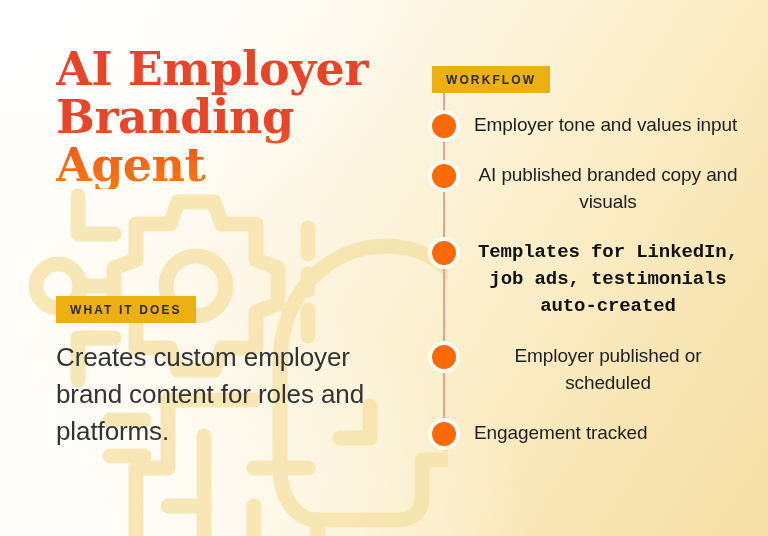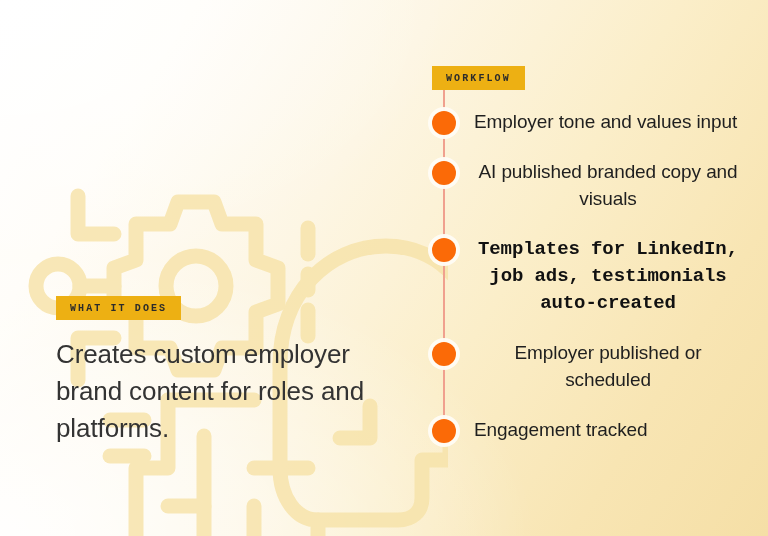--- a/index.html
+++ b/index.html
@@ -68,23 +68,23 @@
     -webkit-background-clip: text;
     background-clip: text;
     color: transparent;
     -webkit-text-fill-color: transparent;
   }
 
   .badge {
     display: inline-block;
     background: #edb013;
     color: #2b2b2b;
-    font-family: Liberation Mono, monospace;
+    font-family: Liberation Sans, sans-serif;
     font-weight: 700;
-    font-size: 10px;
+    font-size: 12px;
     letter-spacing: 2.1px;
     padding: 7px 14px 6px 14px;
     white-space: nowrap;
   }
 
   #what-it-does-block {
     position: absolute;
     left: 56px;
     top: 296px;
     width: 330px;
@@ -196,20 +196,23 @@
       <path d="M150 232 L236 232"></path>
       <path d="M186 268 L186 380"></path>
       <path d="M236 300 L290 300"></path>
       <path d="M150 338 L186 338"></path>
       <path d="M236 338 L236 380"></path>
       <path d="M92 252 L126 252"></path>
       <path d="M92 288 L126 288"></path>
     </g>
   </svg>
 
+  <div id="left-col">
+    <h1 id="page-title">AI Employer Branding Agent</h1>
+  </div>
 
   <div id="what-it-does-block">
     <span class="badge">WHAT IT DOES</span>
     <p id="what-it-does-text">Creates custom employer brand content for roles and platforms.</p>
   </div>
 
   <div id="right-col">
     <span class="badge">WORKFLOW</span>
 
     <div id="timeline">

